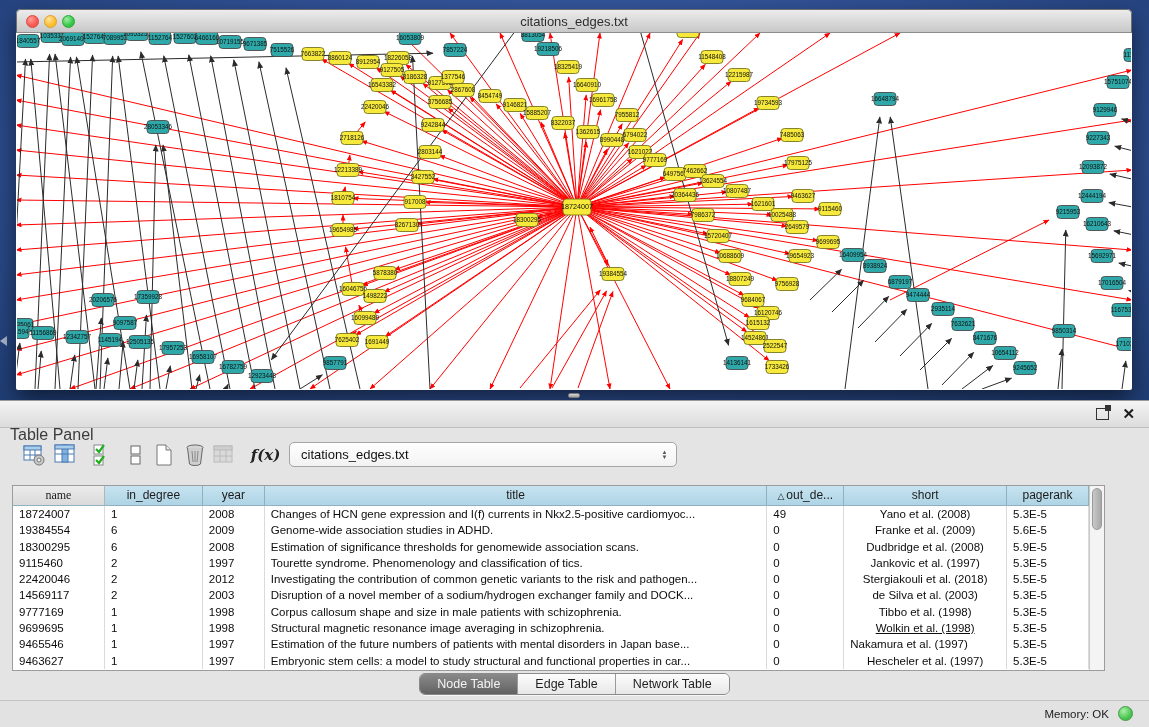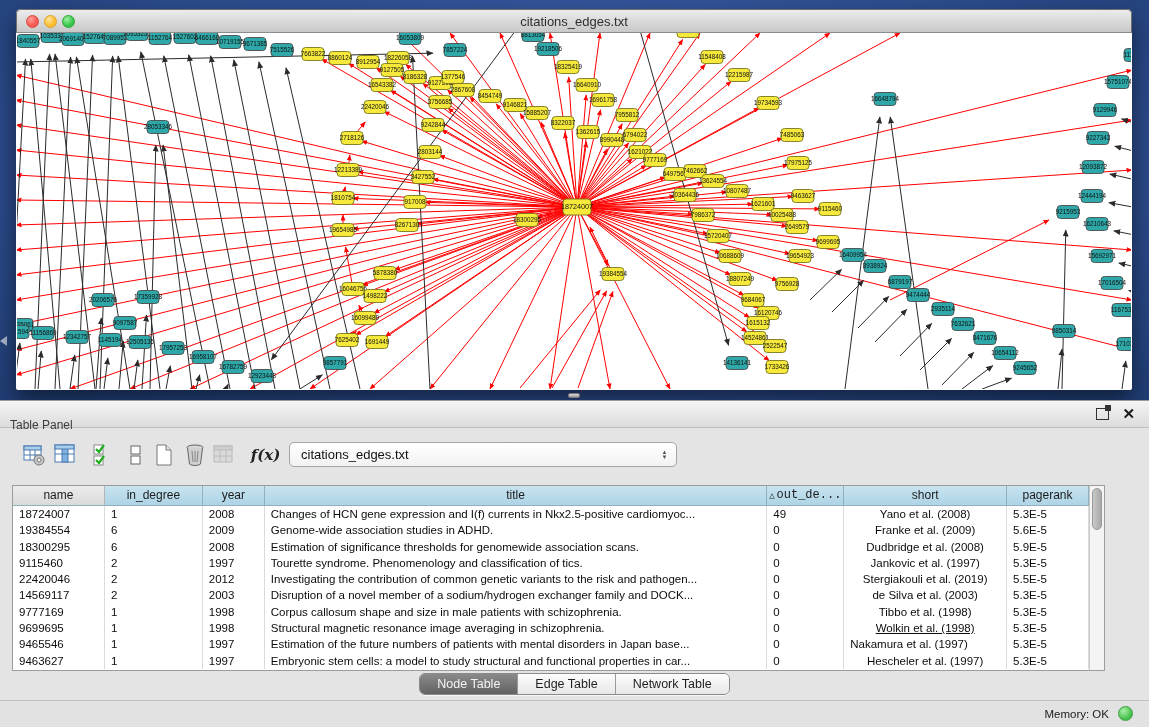--- a/index.html
+++ b/index.html
@@ -20,21 +20,21 @@
   .tl.grn { left:45px; background:radial-gradient(circle at 35% 30%, #9ef0a2, #35c649 60%); border:1px solid #2ba535; }
   .wtitle { position:absolute; left:0; right:0; top:4px; text-align:center; font-size:13px; color:#2e2e2e; }
   .canvas { position:absolute; left:1px; top:24px; width:1114px; height:356px; background:#fff; overflow:hidden; }
   .splitter-grip { position:absolute; left:568px; top:393px; width:12px; height:5px;
     background:linear-gradient(#d8d8d8,#9f9f9f); border-radius:2px; border:1px solid #7a7a7a; }
 
   
   .table-panel { position:absolute; left:0; top:400px; width:1149px; height:300px; background:#e4e4e4; border-top:1px solid #9a9a9a; }
   .panel-header { position:absolute; left:0; top:0; width:100%; height:27px;
     background:linear-gradient(#f4f4f4,#dcdcdc); border-bottom:1px solid #bfbfbf; }
-  .panel-title { position:absolute; left:10px; top:17px; font-size:12px; color:#3c3c3c; }
+  .panel-title { position:absolute; left:10px; top:25px; font-size:16px; color:#3c3c3c; }
   .float-icon { position:absolute; right:40px; top:7px; width:13px; height:12px; border:1.5px solid #333; }
   .float-icon::after { content:""; position:absolute; right:-3px; top:-4px; width:6px; height:6px; background:#333; }
   .close-x { position:absolute; right:14px; top:4px; font-size:15px; font-weight:bold; color:#1b1b1b; }
 
   .toolbar { position:absolute; left:0; top:30px; width:100%; height:50px; }
   .tb-icon { position:absolute; top:10px; width:28px; height:28px; display:flex; align-items:center; justify-content:center; }
   .fx { font-family:"DejaVu Serif", serif; font-style:italic; font-weight:bold; font-size:15px; color:#222;margin-left:11px; }
   .combo { position:absolute; left:289px; top:11px; width:388px; height:25px; background:linear-gradient(#ffffff,#f2f2f2);
     border:1px solid #a5a5a5; border-radius:5px; font-size:13px; color:#111; line-height:23px; padding-left:11px; }
   .combo .stepper { position:absolute; right:4px; top:3px; width:15px; height:17px; display:flex; flex-direction:column;
@@ -864,25 +864,25 @@
       <span>citations_edges.txt</span>
       <span class="stepper">
           <span>▲</span>
           <span>▼</span>
         </span>
     </div>
   </div>
 
   <div class="table-wrap">
     <div class="thead" id="thead">
-        <div class="th gray" style="width: 92px;"><span>name</span></div>
+        <div class="th gray" style="width: 92px; font-family: Liberation Serif, serif;"><span>name</span></div>
         <div class="th" style="width: 98px;"><span>in_degree</span></div>
         <div class="th" style="width: 62px;"><span>year</span></div>
         <div class="th" style="width: 503px;"><span>title</span></div>
-        <div class="th" style="width: 77px; font-family: Liberation Mono, monospace;"><span class="sort-glyph">△</span><span>out_de...</span></div>
+        <div class="th" style="width: 77px;"><span class="sort-glyph">△</span><span>out_de...</span></div>
         <div class="th" style="width: 163px;"><span>short</span></div>
         <div class="th" style="width: 82px;"><span>pagerank</span></div>
       </div>
     <div class="tbody" id="tbody">
         <div class="tr">
           <div class="td" style="width: 92px; text-align: left;">18724007</div>
           <div class="td" style="width: 98px; text-align: left;">1</div>
           <div class="td" style="width: 62px; text-align: left;">2008</div>
           <div class="td" style="width: 503px; text-align: left;">Changes of HCN gene expression and I(f) currents in Nkx2.5-positive cardiomyoc...</div>
           <div class="td" style="width: 77px; text-align: left;">49</div>
@@ -915,21 +915,21 @@
           <div class="td" style="width: 77px; text-align: left;">0</div>
           <div class="td" style="width: 163px; text-align: center;">Jankovic et al. (1997)</div>
           <div class="td" style="width: 82px; text-align: left;">5.3E-5</div>
         </div>
         <div class="tr">
           <div class="td" style="width: 92px; text-align: left;">22420046</div>
           <div class="td" style="width: 98px; text-align: left;">2</div>
           <div class="td" style="width: 62px; text-align: left;">2012</div>
           <div class="td" style="width: 503px; text-align: left;">Investigating the contribution of common genetic variants to the risk and pathogen...</div>
           <div class="td" style="width: 77px; text-align: left;">0</div>
-          <div class="td" style="width: 163px; text-align: center;">Stergiakouli et al. (2019)</div>
+          <div class="td" style="width: 163px; text-align: center;">Stergiakouli et al. (2018)</div>
           <div class="td" style="width: 82px; text-align: left;">5.5E-5</div>
         </div>
         <div class="tr">
           <div class="td" style="width: 92px; text-align: left;">14569117</div>
           <div class="td" style="width: 98px; text-align: left;">2</div>
           <div class="td" style="width: 62px; text-align: left;">2003</div>
           <div class="td" style="width: 503px; text-align: left;">Disruption of a novel member of a sodium/hydrogen exchanger family and DOCK...</div>
           <div class="td" style="width: 77px; text-align: left;">0</div>
           <div class="td" style="width: 163px; text-align: center;">de Silva et al. (2003)</div>
           <div class="td" style="width: 82px; text-align: left;">5.3E-5</div>

